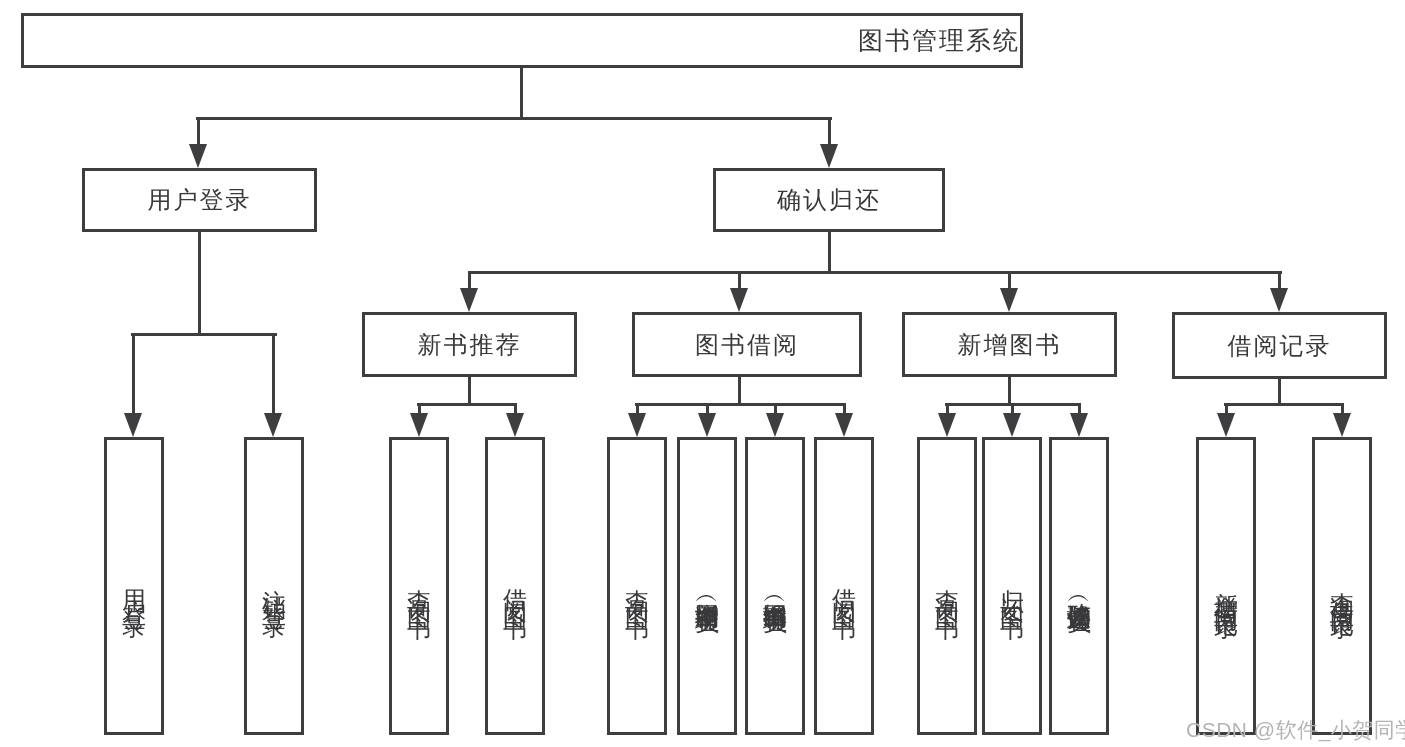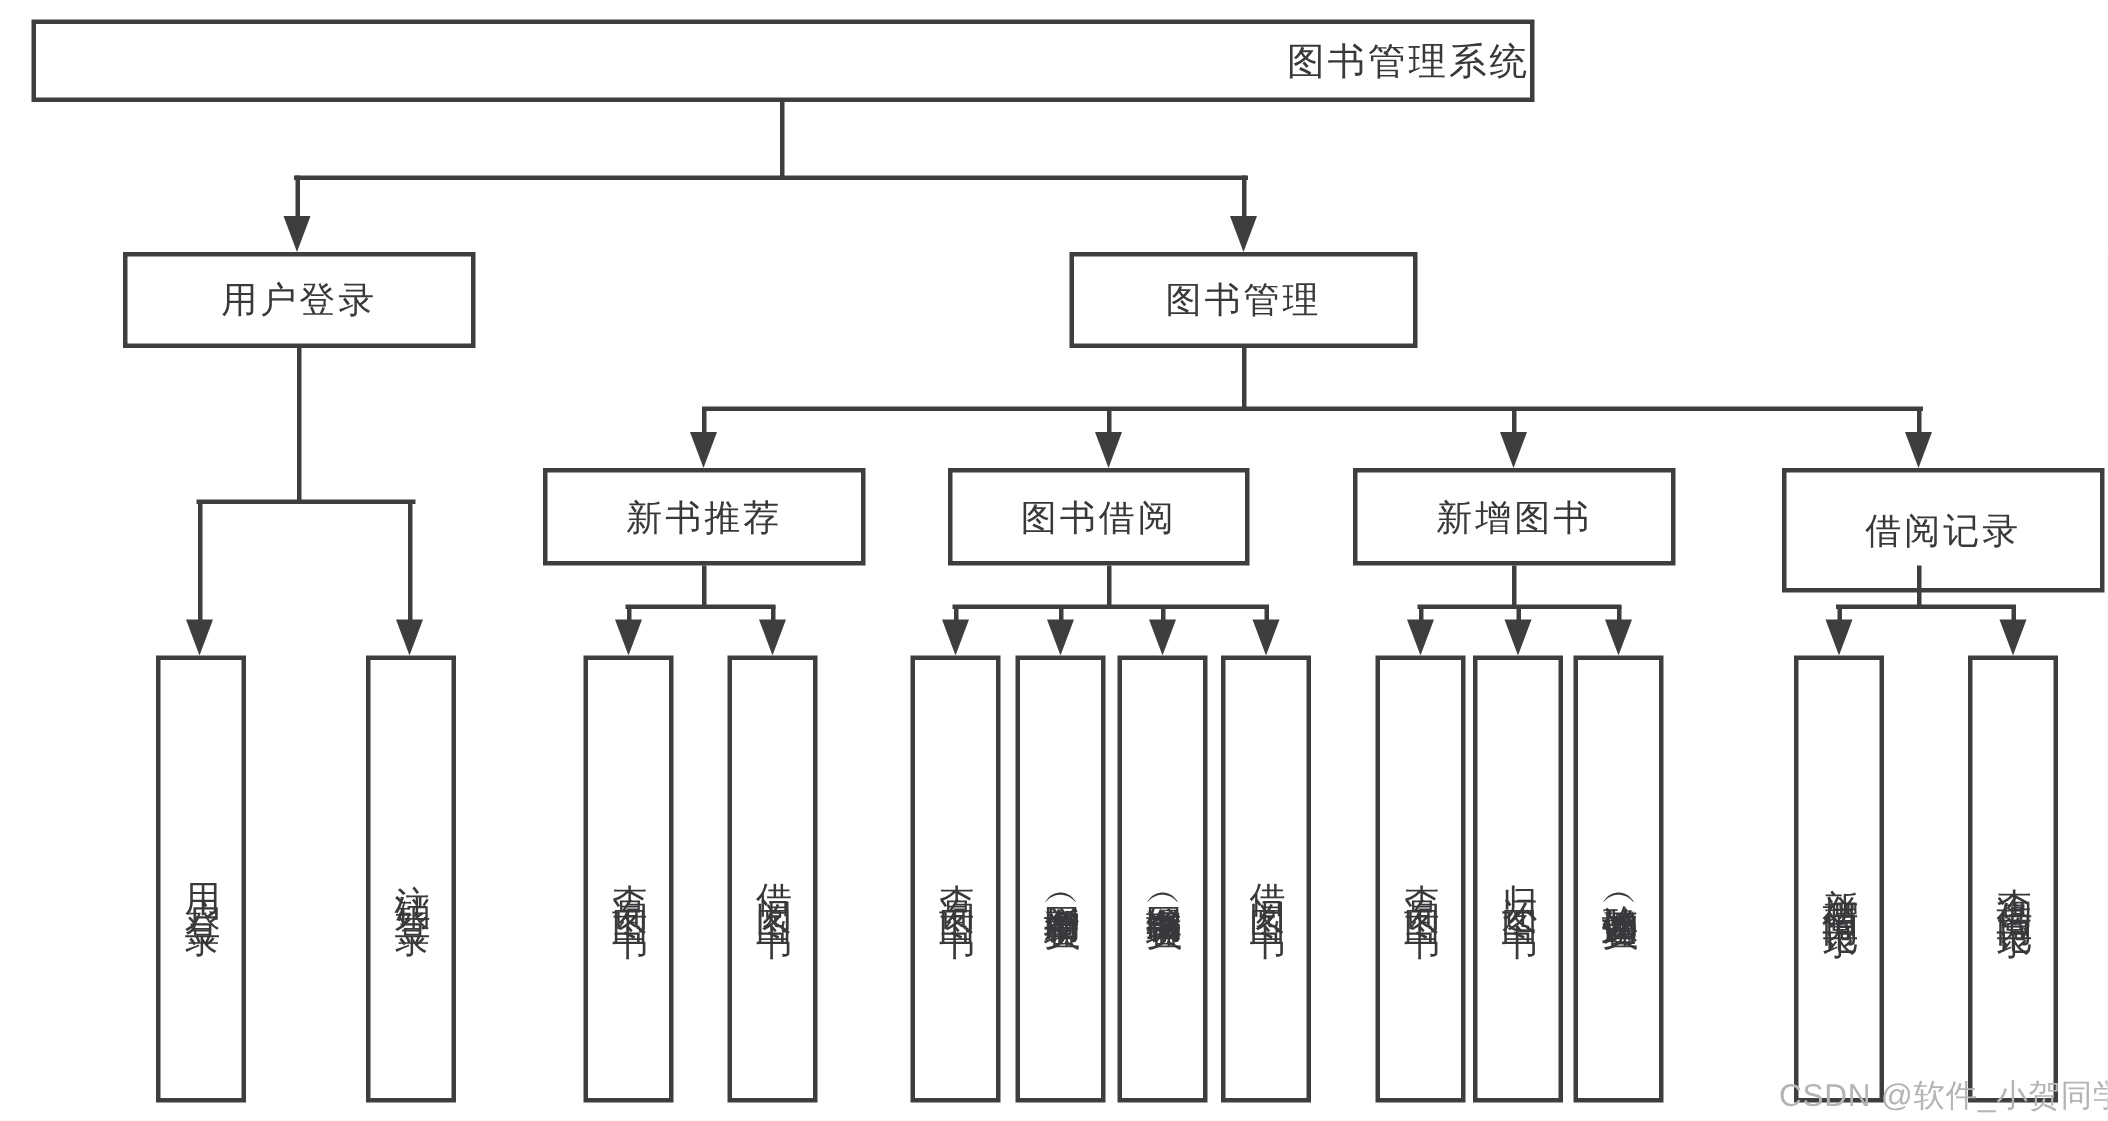--- a/index.html
+++ b/index.html
@@ -51,21 +51,21 @@
   <div class="hline" style="left:196px;top:117px;width:636px;"></div>
   <div class="vline" style="left:197px;top:117px;height:31px;"></div>
   <div class="arrow" style="left:189px;top:144px;"></div>
   <div class="vline" style="left:828px;top:117px;height:31px;"></div>
   <div class="arrow" style="left:820px;top:144px;"></div>
 
   <div class="box hbox" style="left:82px;top:168px;width:235px;height:64px;">
     <span>用户登录</span>
   </div>
   <div class="box hbox" style="left:713px;top:168px;width:232px;height:64px;">
-    <span>图书管理</span>
+    <span>确认归还</span>
   </div>
 
   <div class="vline" style="left:198px;top:232px;height:103px;"></div>
   <div class="hline" style="left:131px;top:333px;width:146px;"></div>
   <div class="vline" style="left:132px;top:334px;height:82px;"></div>
   <div class="arrow" style="left:124px;top:413px;"></div>
   <div class="vline" style="left:272px;top:334px;height:82px;"></div>
   <div class="arrow" style="left:264px;top:413px;"></div>
 
   <div class="vline" style="left:828px;top:232px;height:42px;"></div>
@@ -75,27 +75,27 @@
   <div class="vline" style="left:738px;top:272px;height:20px;"></div>
   <div class="arrow" style="left:730px;top:288px;"></div>
   <div class="vline" style="left:1008px;top:272px;height:20px;"></div>
   <div class="arrow" style="left:1000px;top:288px;"></div>
   <div class="vline" style="left:1278px;top:272px;height:20px;"></div>
   <div class="arrow" style="left:1270px;top:288px;"></div>
 
   <div class="box hbox" style="left:362px;top:312px;width:215px;height:65px;">
     <span>新书推荐</span>
   </div>
-  <div class="box hbox" style="left:632px;top:312px;width:201px;height:65px;">
+  <div class="box hbox" style="left:632px;top:312px;width:230px;height:65px;">
     <span>图书借阅</span>
   </div>
   <div class="box hbox" style="left:902px;top:312px;width:215px;height:65px;">
     <span>新增图书</span>
   </div>
-  <div class="box hbox" style="left:1172px;top:312px;width:215px;height:83px;margin-left:16px;">
+  <div class="box hbox" style="left:1172px;top:312px;width:215px;height:67px;">
     <span>借阅记录</span>
   </div>
 
   <div class="vline" style="left:468px;top:377px;height:28px;"></div>
   <div class="hline" style="left:417px;top:403px;width:100px;"></div>
   <div class="vline" style="left:418px;top:404px;height:11px;"></div>
   <div class="arrow" style="left:410px;top:413px;"></div>
   <div class="vline" style="left:514px;top:404px;height:11px;"></div>
   <div class="arrow" style="left:506px;top:413px;"></div>
 

